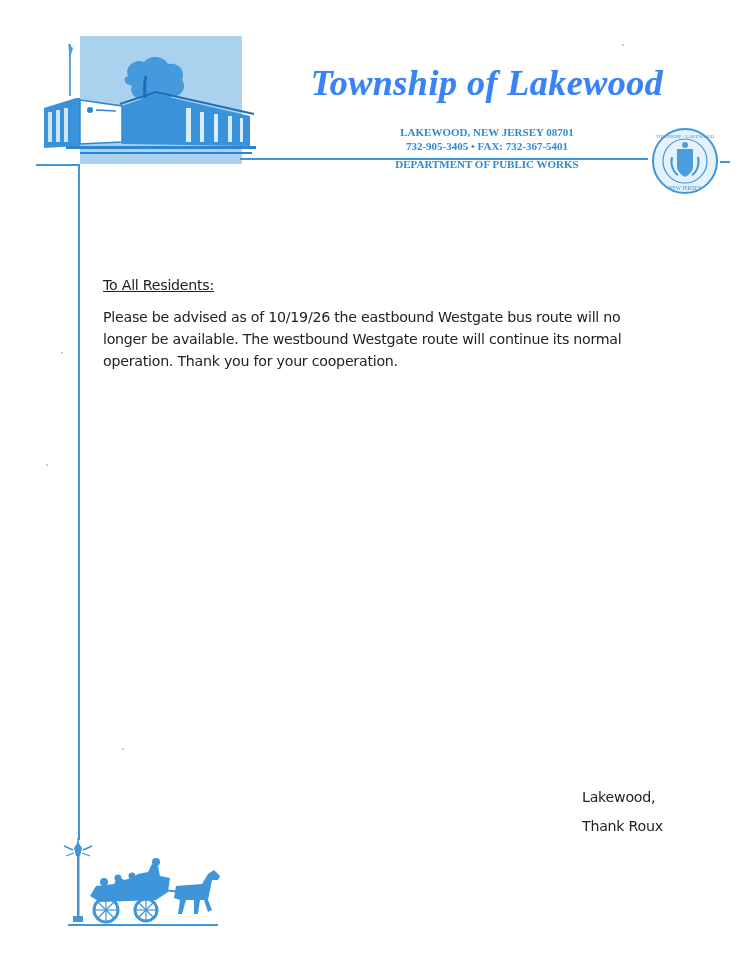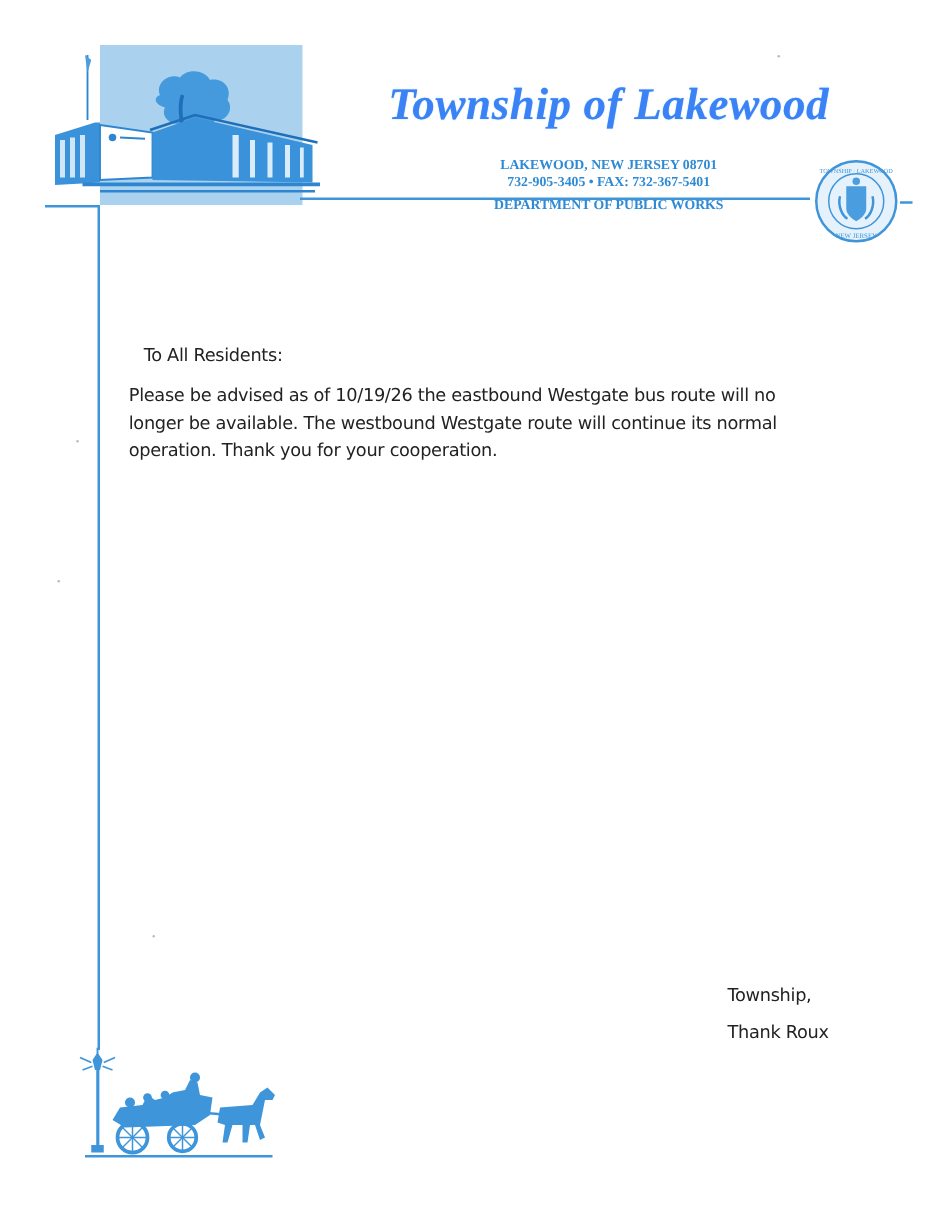--- a/index.html
+++ b/index.html
@@ -23,21 +23,21 @@
   
   .hrule-left { position: absolute; left: 36px; top: 164px; width: 44px; height: 2px; background: #3e95da; }
   .hrule-main { position: absolute; left: 240px; top: 158px; width: 408px; height: 2px; background: #3e95da; }
   .hrule-right { position: absolute; left: 720px; top: 161px; width: 10px; height: 2px; background: #3e95da; }
   .vrule { position: absolute; left: 78px; top: 164px; width: 2px; height: 676px; background: #3e95da; }
 
   .seal { position: absolute; left: 650px; top: 127px; width: 70px; height: 68px; }
 
   
   .text { position: absolute; font-family: "DejaVu Sans", sans-serif; font-size: 14.2px; color: #222; letter-spacing: -0.25px; }
-  .greeting { left: 115px; top: 277px; }
+  .greeting { left: 103px; top: 277px; text-decoration: underline; }
   .para { left: 103px; top: 306px; width: 560px; line-height: 22px; }
   .closing { left: 582px; top: 789px; }
   .signer { left: 582px; top: 818px; }
 
   .carriage { position: absolute; left: 52px; top: 838px; width: 172px; height: 92px; }
 
   .speck { position: absolute; width: 2px; height: 2px; background: #bbb; border-radius: 50%; }
 </style>
 </head>
 <body>
@@ -90,21 +90,21 @@
     <path d="M27 22 L43 22 L43 40 C43 46 35 50 35 50 C35 50 27 46 27 40 Z" fill="#4a9ee0"></path>
     <circle cx="35" cy="18" r="3" fill="#4a9ee0"></circle>
     <path d="M22 30 C20 38 24 46 28 48" stroke="#3e95da" stroke-width="2" fill="none"></path>
     <path d="M48 30 C50 38 46 46 42 48" stroke="#3e95da" stroke-width="2" fill="none"></path>
     <text x="35" y="11" font-size="5" text-anchor="middle" fill="#3e95da" font-family="Liberation Serif, serif">TOWNSHIP · LAKEWOOD</text>
     <text x="35" y="63" font-size="5.5" text-anchor="middle" fill="#3e95da" font-family="Liberation Serif, serif">NEW JERSEY</text>
   </svg>
 
   <div class="text greeting">To All Residents:</div>
   <div class="text para">Please be advised as of 10/19/26 the eastbound Westgate bus route will no longer be available. The westbound Westgate route will continue its normal operation. Thank you for your cooperation.</div>
-  <div class="text closing">Township,</div>
+  <div class="text closing">Lakewood,</div>
   <div class="text signer">Thank Roux</div>
 
   <svg class="carriage" viewBox="0 0 172 92">
 
     <line x1="26" y1="0" x2="26" y2="8" stroke="#3e95da" stroke-width="1.5"></line>
     <path d="M22 10 L26 4 L30 10 L28 18 L24 18 Z" fill="#3e95da"></path>
     <line x1="12" y1="8" x2="21" y2="12" stroke="#3e95da" stroke-width="1.5"></line>
     <line x1="40" y1="8" x2="31" y2="12" stroke="#3e95da" stroke-width="1.5"></line>
     <line x1="14" y1="18" x2="22" y2="15" stroke="#3e95da" stroke-width="1.2"></line>
     <line x1="38" y1="18" x2="30" y2="15" stroke="#3e95da" stroke-width="1.2"></line>

